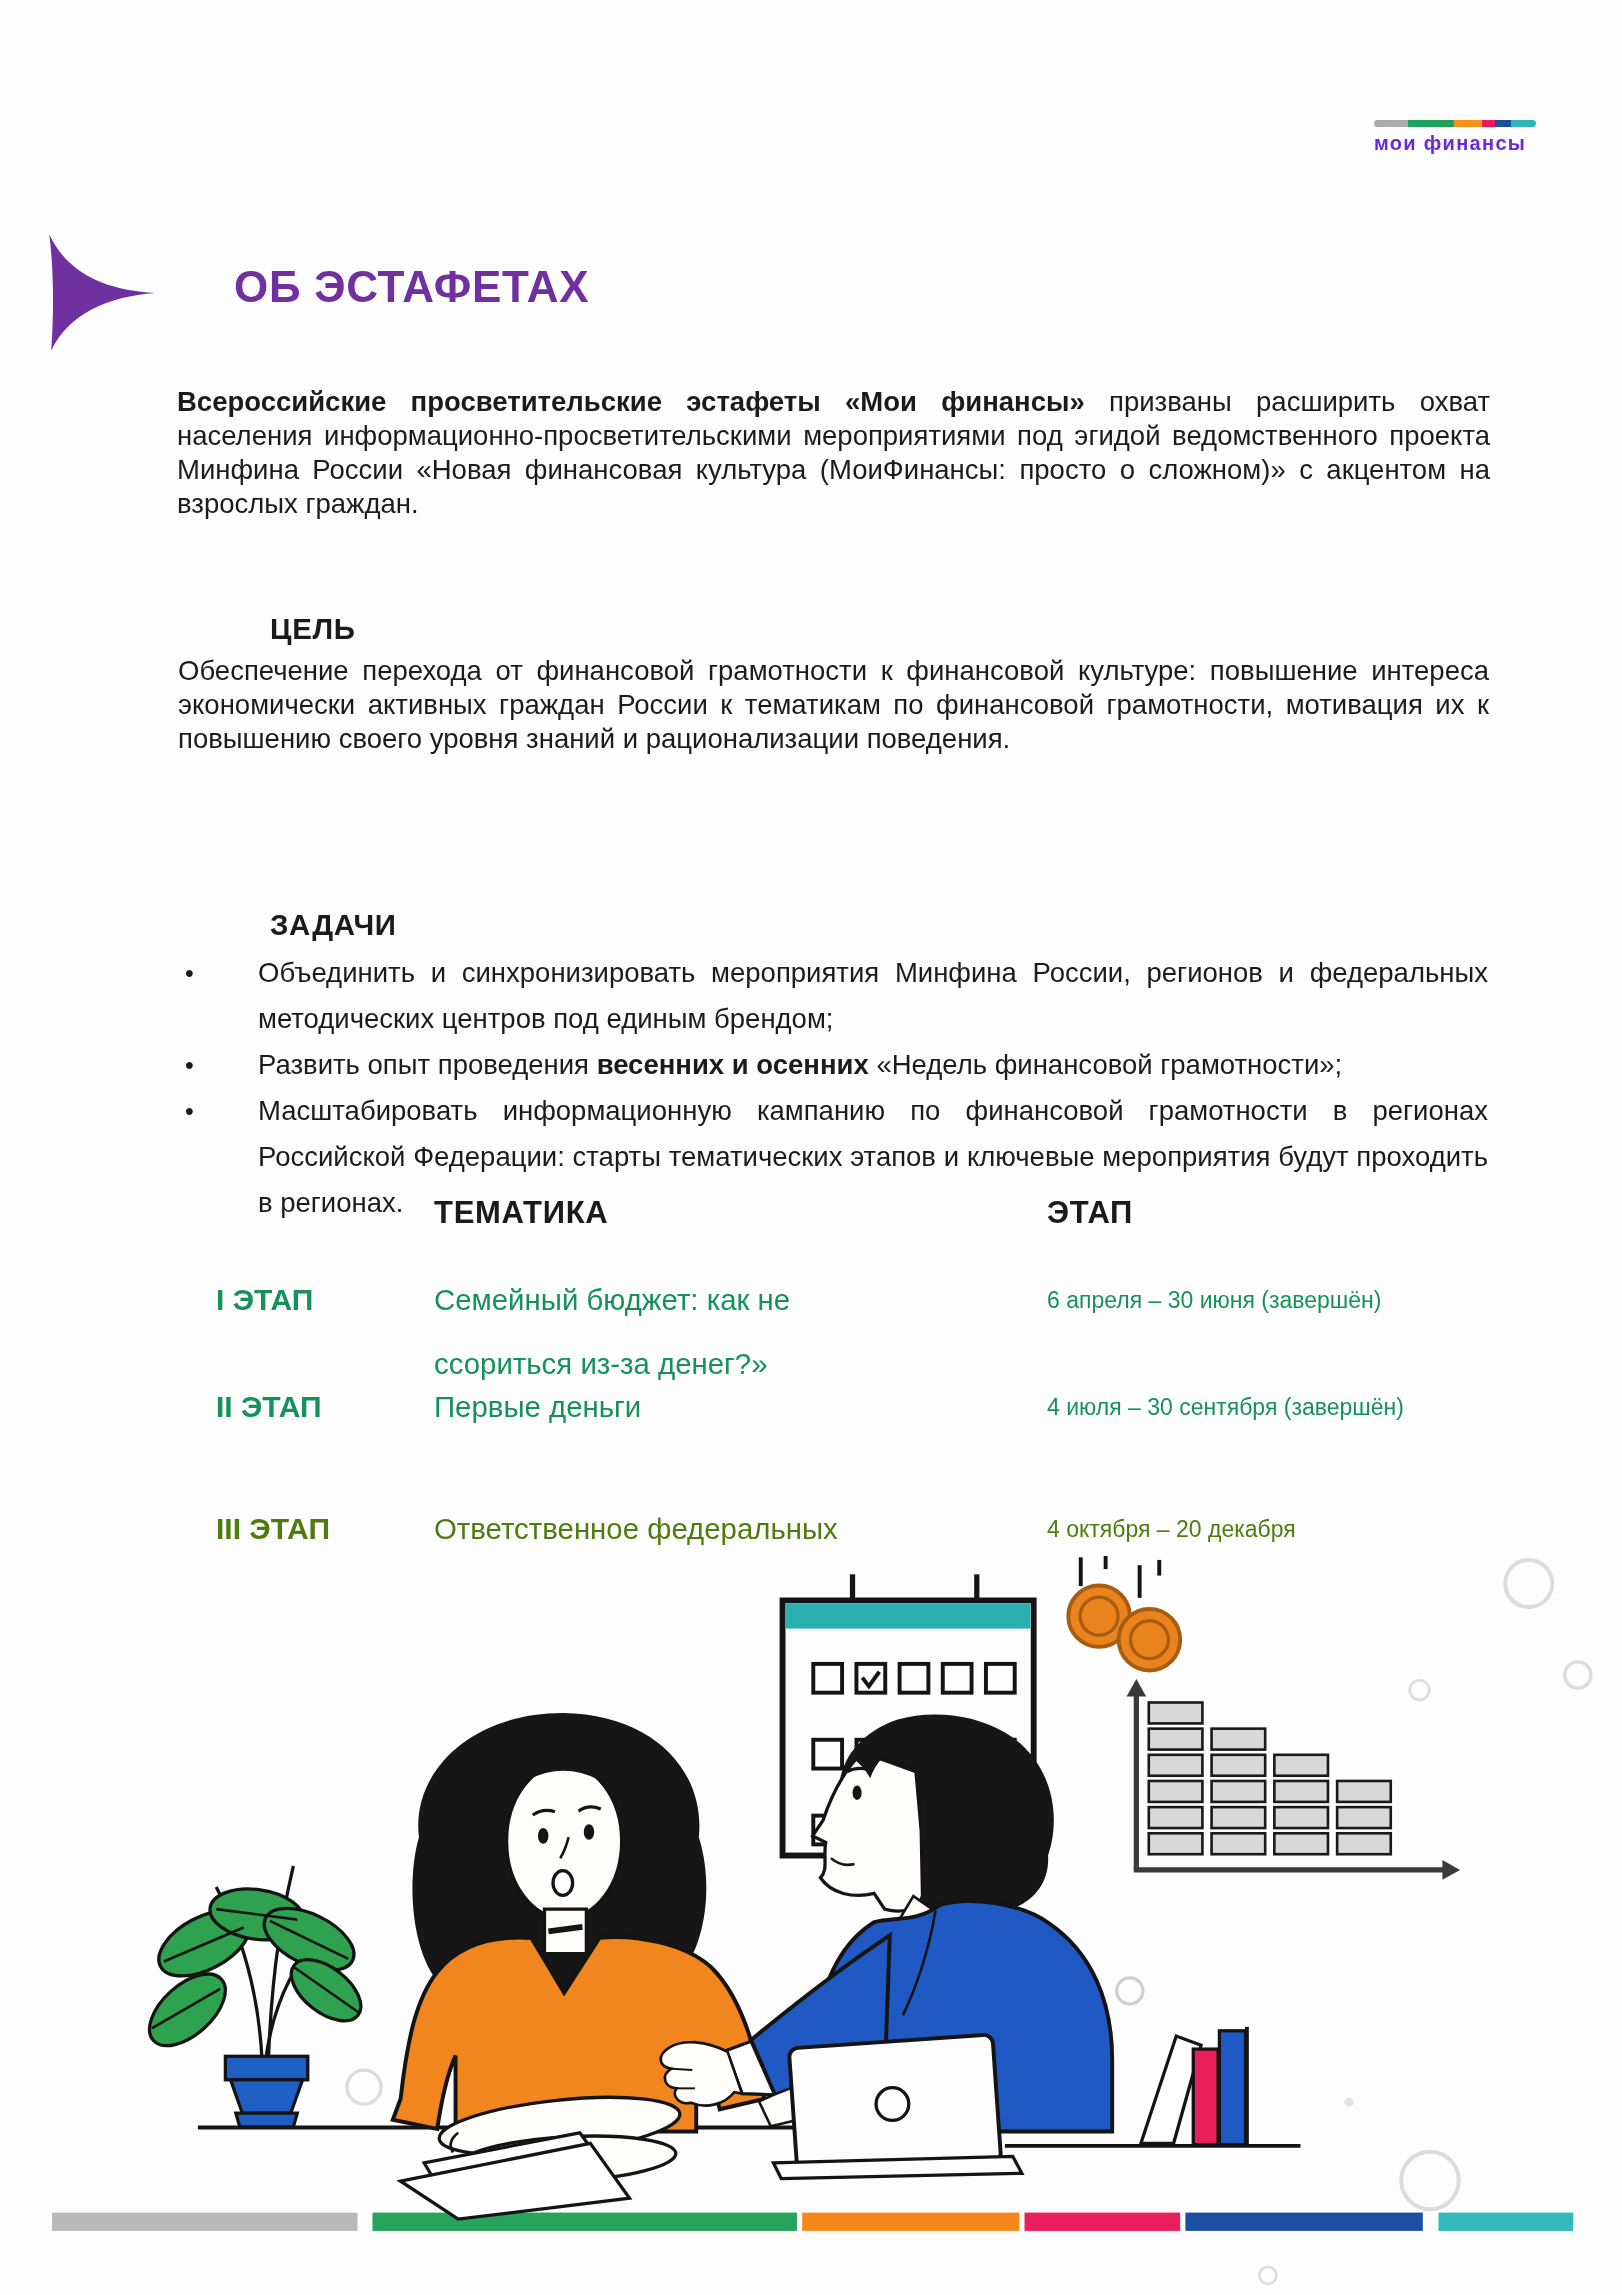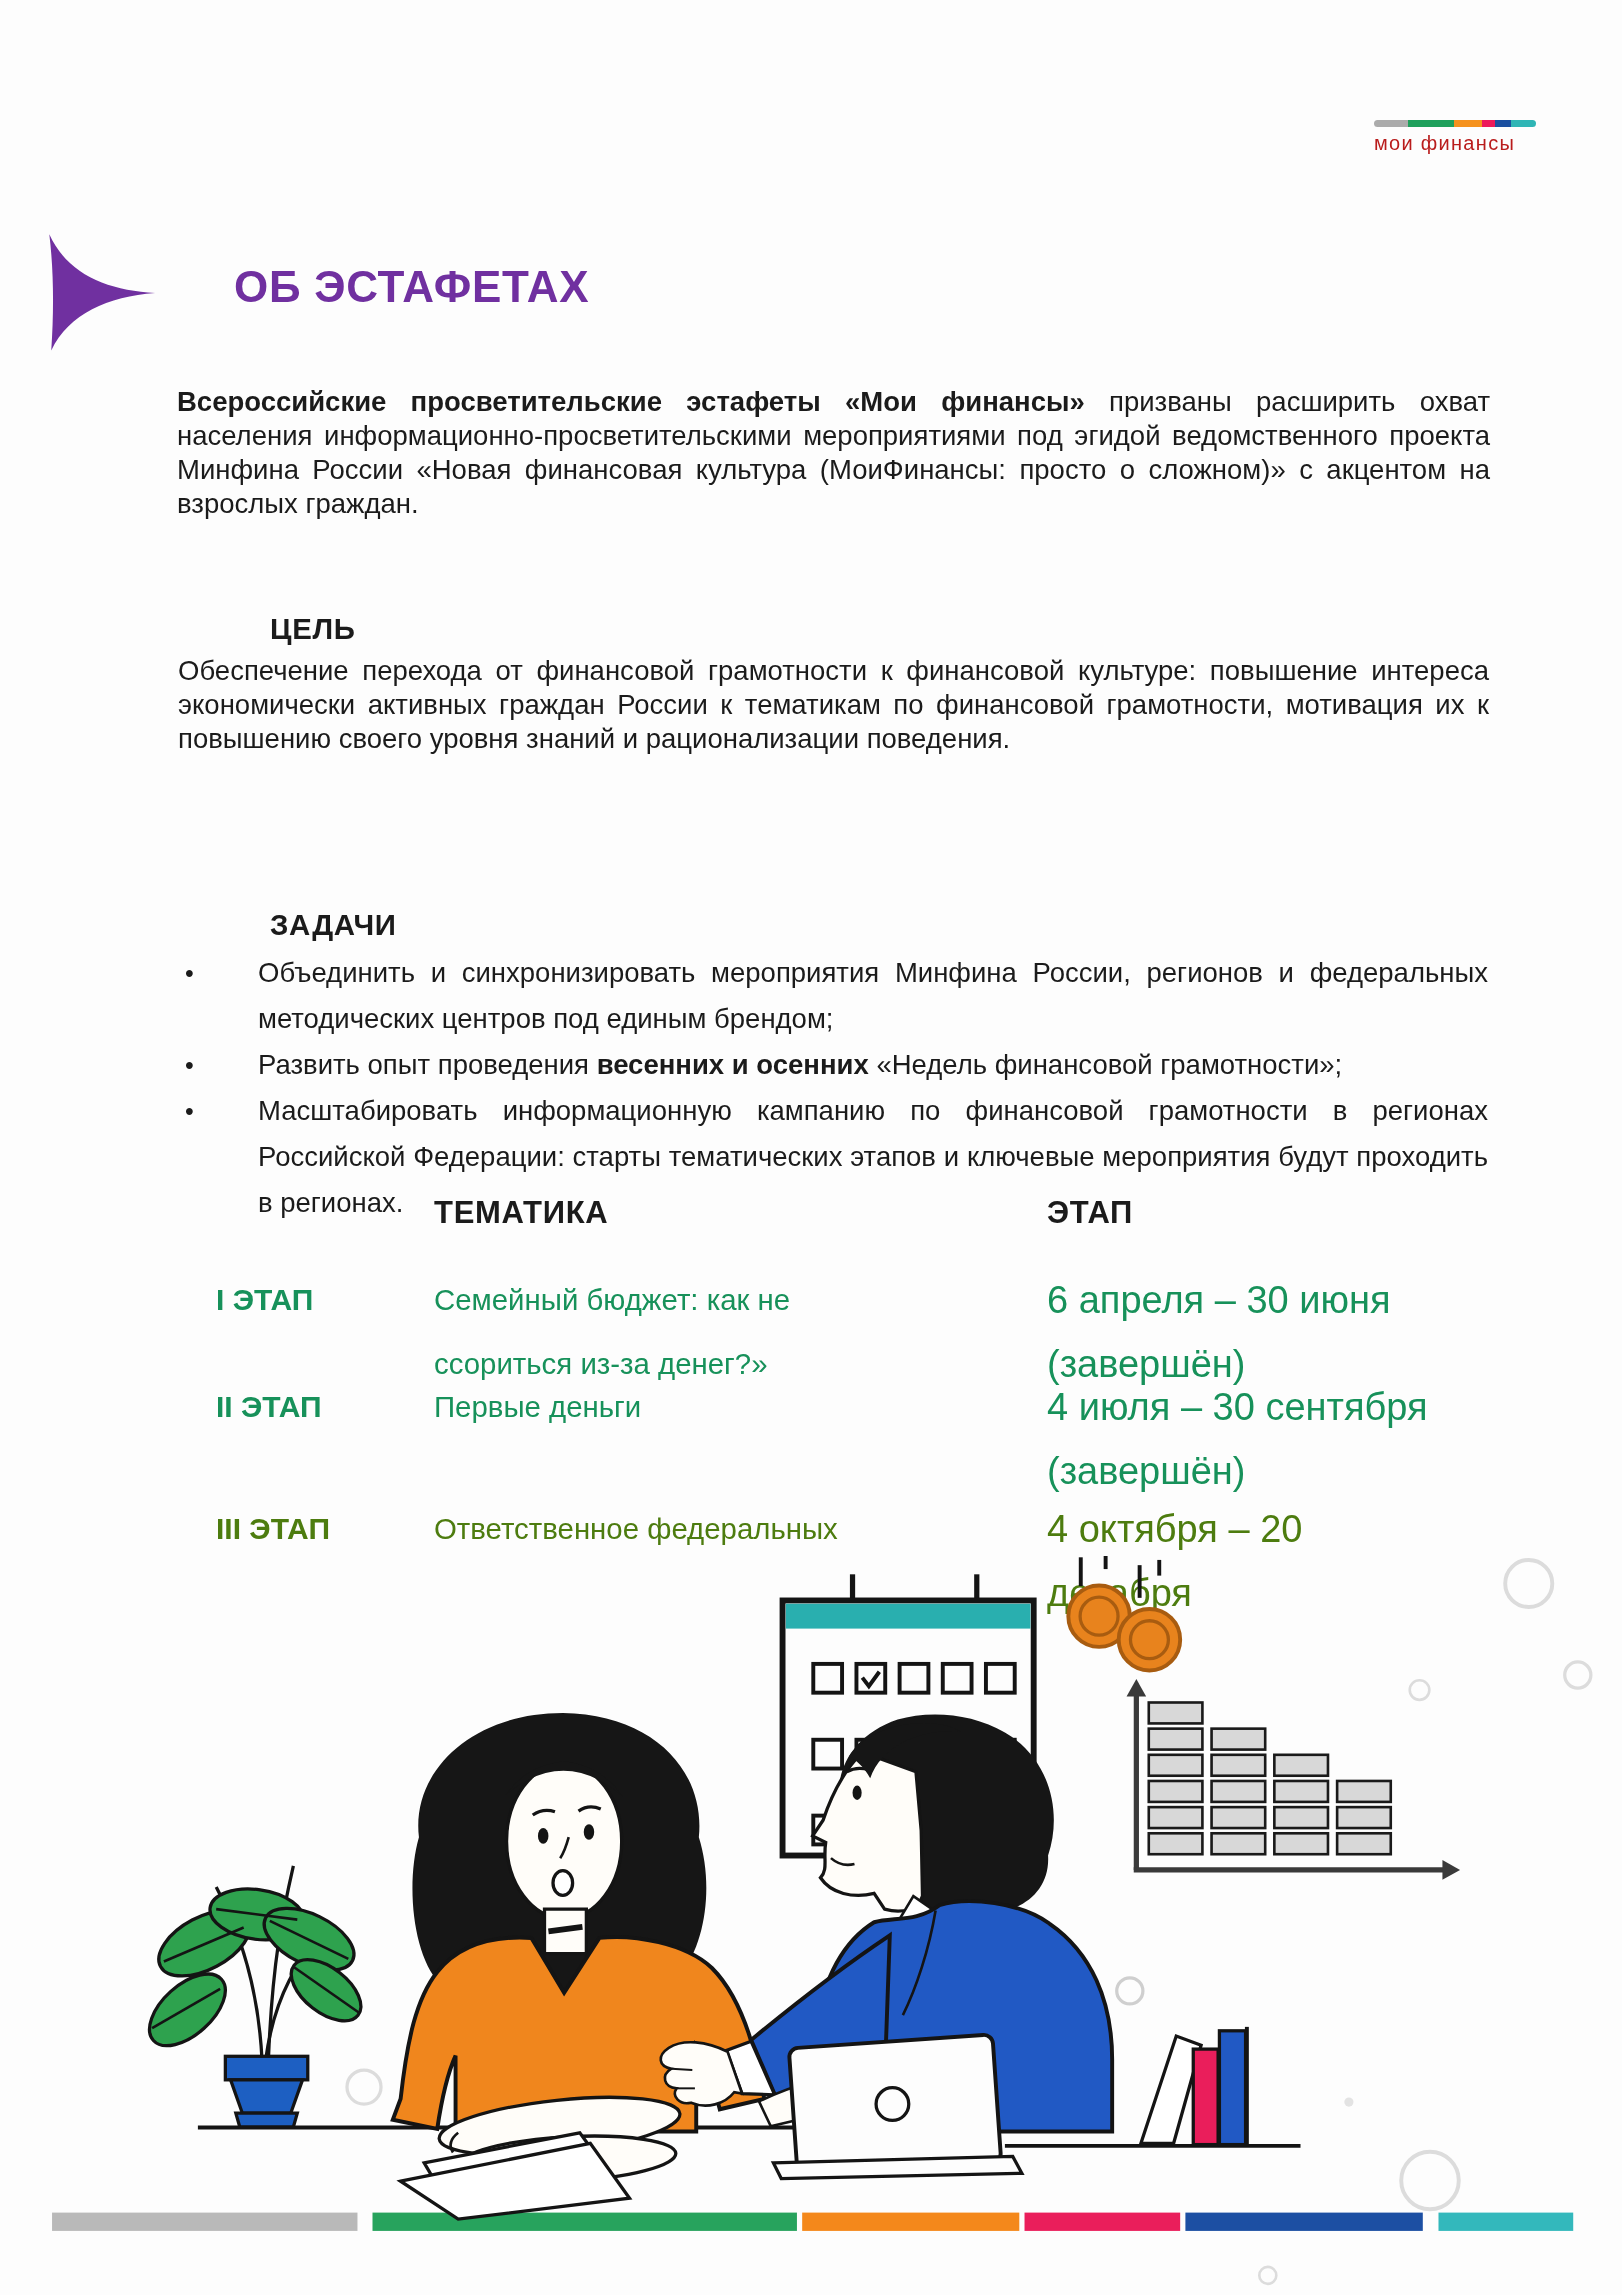--- a/index.html
+++ b/index.html
@@ -4,21 +4,21 @@
 <style>
   html,body{margin:0;padding:0;background:#e8e8e8;}
   .page{
     position:relative;width:1622px;height:2295px;background:#fdfdfd;
     font-family:"Liberation Sans",sans-serif;color:#1b1b1b;overflow:hidden;margin:0 auto;
   }
   
   .logo{position:absolute;left:1374px;top:120px;width:162px;}
   .logo-line{display:flex;height:7.2px;border-radius:3.9px;overflow:hidden;}
   .logo-line span{height:100%;}
-  .logo-text{margin-top:4.6px;font-size:20px;font-weight:normal;color:#b91c1c;letter-spacing:1.3px;white-space:nowrap;}
+  .logo-text{margin-top:4.6px;font-size:20px;font-weight:bold;color:#6d28d9;letter-spacing:1.3px;white-space:nowrap;}
   
   .arrow-shape{position:absolute;left:48px;top:234px;}
   .page-title{position:absolute;left:234px;top:262px;font-size:44px;font-weight:bold;color:var(--purple);letter-spacing:0.7px;}
   
   .para{position:absolute;font-size:27.5px;line-height:34px;text-align:justify;}
   .p-intro{left:177px;top:385px;width:1313px;}
   .p-goal {left:178px;top:654px;width:1311px;}
   .sec-head{position:absolute;font-size:29.4px;font-weight:bold;letter-spacing:0.7px;}
   .h-goal{left:270px;top:612px;}
   .h-tasks{left:270px;top:908px;}
@@ -27,21 +27,21 @@
   .tasks{position:absolute;left:185px;top:950px;width:1303px;list-style:none;margin:0;padding:0;}
   .tasks li{display:flex;font-size:27.5px;line-height:46px;margin:0 0 0 0;}
   .tasks .dot{flex:0 0 33px;font-size:25px;}
   .tasks .txt{flex:1;text-align:justify;margin-left:40px;}
   
   .tbl-head{position:absolute;font-size:31px;font-weight:bold;letter-spacing:0.7px;}
   .col-theme-head{left:434px;top:1195px;}
   .col-dates-head{left:1047px;top:1195px;}
   .stage-label{position:absolute;left:216px;width:203px;font-size:30px;font-weight:bold;line-height:64px;}
   .stage-theme{position:absolute;left:434px;width:419px;font-size:29.4px;line-height:64px;}
-  .stage-dates{position:absolute;left:1047px;width:393px;font-size:38px;line-height:64px;}
+  .stage-dates{position:absolute;left:1047px;width:393px;font-size:23px;line-height:64px;}
   .row1{top:1268px;} .row2{top:1375px;} .row3{top:1497px;}
   .green{color:var(--green);}
   .black{color:#4d7c0f;}
   
   .illu{position:absolute;left:0;top:1556px;}
 </style>
 </head>
 <body>
 
 <div class="page">

